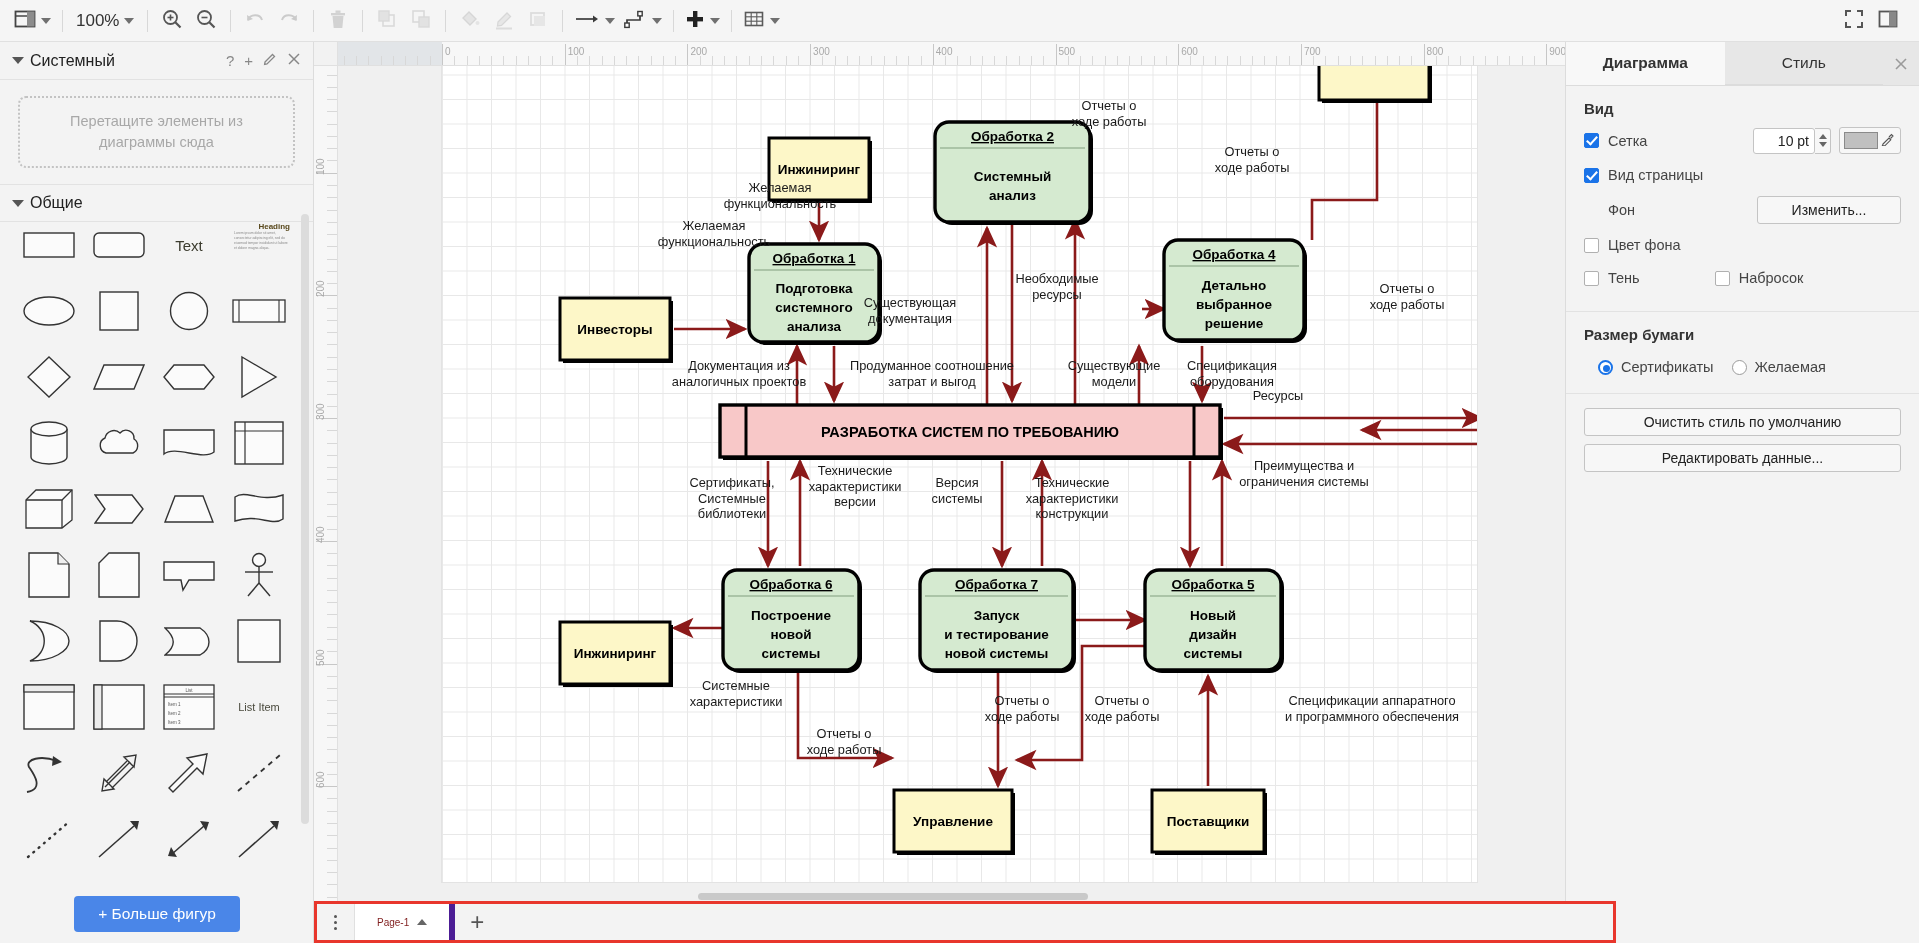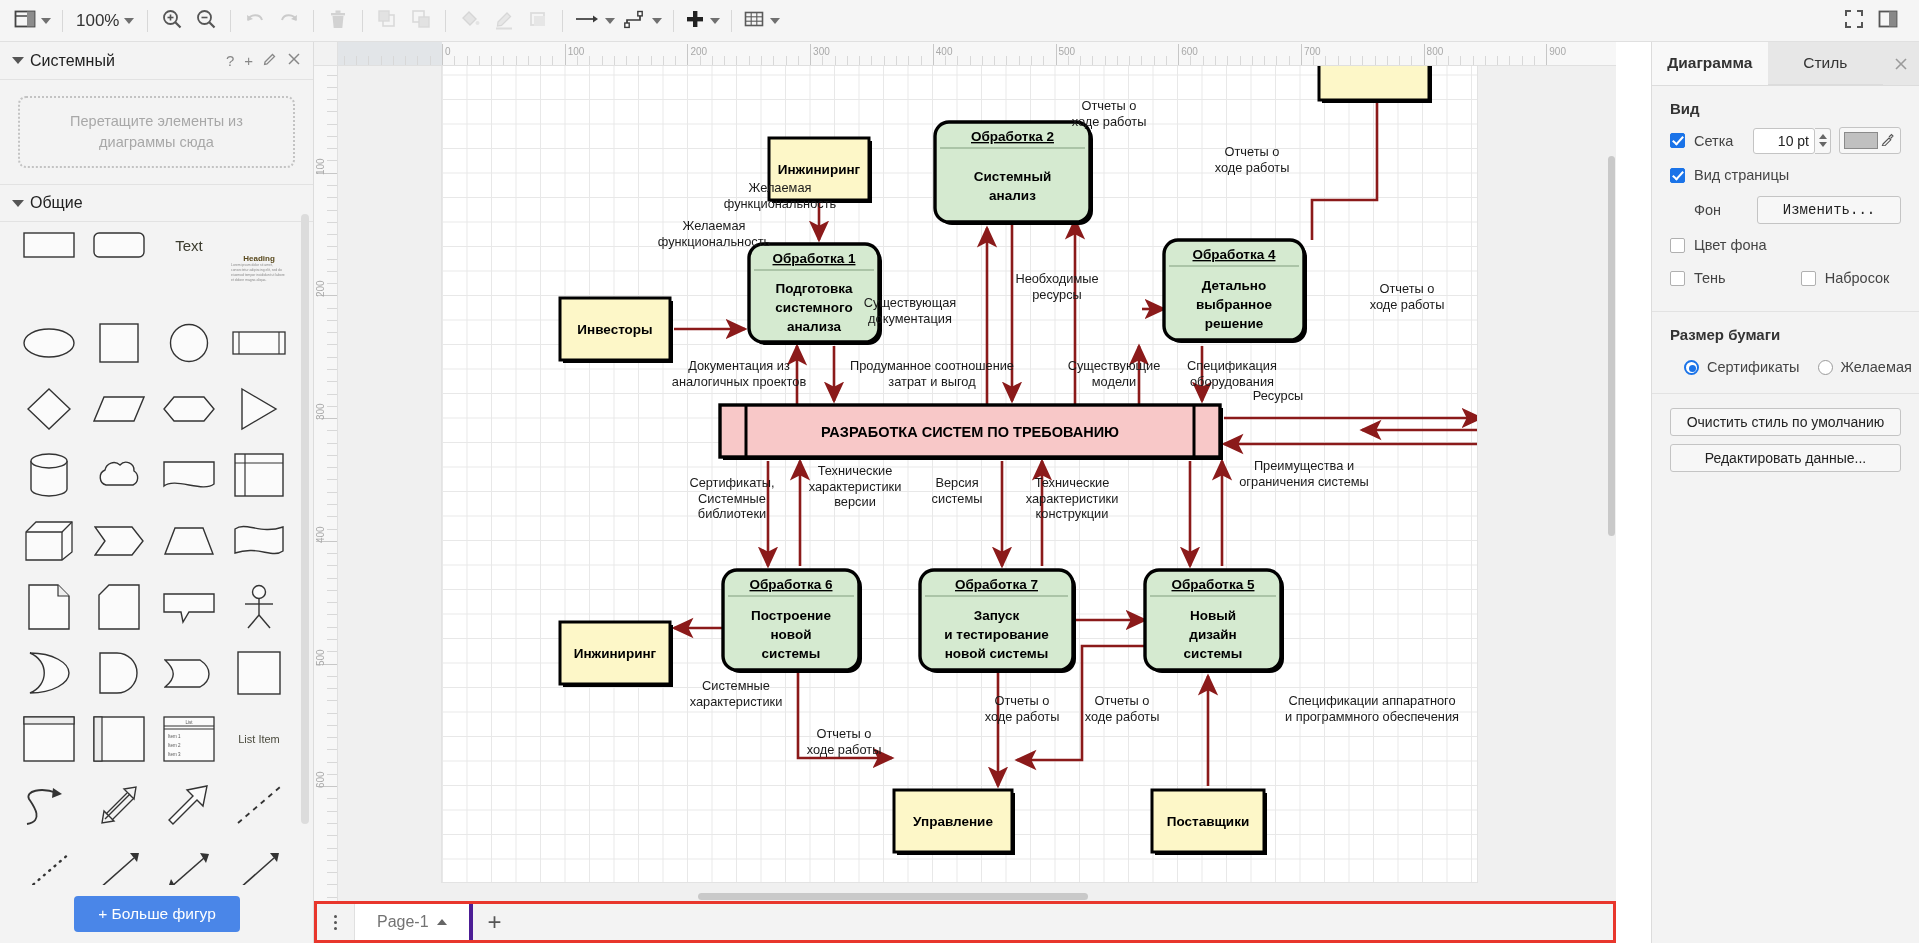--- a/index.html
+++ b/index.html
@@ -76,21 +76,21 @@
     background: #f3f3f3; display: flex; align-items: center; justify-content: center;
   }
   #more-shapes {
     background: #4a86e8; color: #fff; border: none; border-radius: 4px;
     font-size: 15.5px; padding: 9px 24px; cursor: pointer;
     font-family: "Liberation Sans", sans-serif;
   }
 
   
   #rightpanel {
-    position: absolute; right: 0; top: 42px; width: 268px; height: 901px;
+    position: absolute; right: 0; top: 42px; width: 354px; height: 901px;
     background: #f3f3f3; border-left: 1px solid #dcdcdc;
   }
   #rp-tabs { display: flex; height: 44px; border-bottom: 1px solid #dcdcdc; position: relative; }
   .rp-tab {
     flex: 1; display: flex; align-items: center; justify-content: center;
     font-size: 15.5px; color: #333; cursor: pointer; background: #e7e7e7;
     border-bottom: 1px solid #dcdcdc;
   }
   .rp-tab.active { background: #f8f8f8; font-weight: bold; border-bottom: 2px solid #f8f8f8; }
   .rp-close {
@@ -210,21 +210,21 @@
   }
   #page-menu {
     width: 38px; height: 100%; display: flex; align-items: center; justify-content: center;
     cursor: pointer; color: #555; font-size: 16px; letter-spacing: 1px;
     border-right: 1px solid #e0e0e0;
   }
   .dots3 { display: flex; flex-direction: column; gap: 3px; }
   .dots3 i { width: 3px; height: 3px; background: #555; border-radius: 50%; display: block; }
   .page-tab {
     height: 100%; display: flex; align-items: center; gap: 8px; padding: 0 22px;
-    background: #fff; border-right: 4px solid #4c1d95; font-size: 16px; color: #737373;
+    background: #fff; border-right: 6px solid #4c1d95; font-size: 10px; color: #7f1d1d;
     cursor: pointer;
   }
   .pt-caret { width: 0; height: 0; border-left: 5px solid transparent; border-right: 5px solid transparent; border-bottom: 6px solid #666; }
   #add-page {
     width: 44px; height: 100%; display: flex; align-items: center; justify-content: center;
     font-size: 24px; color: #555; cursor: pointer; font-weight: 300;
   }
 </style>
 </head>
 <body>
@@ -443,21 +443,21 @@
             </svg>
           </div>
         <div class="shape-cell">
             <svg width="52" height="30">
               <rect x="1" y="3" width="50" height="24" rx="5" fill="#fbfbfb" stroke="#333" stroke-width="1.4"></rect>
             </svg>
           </div>
         <div class="shape-cell">
             <span style="font-size:15px;color:#3b3b2e;">Text</span>
           </div>
-        <div class="shape-cell" style="flex-direction:column;align-items:center;justify-content:flex-start;padding-top:6px;margin-top:32px;">
+        <div class="shape-cell" style="flex-direction:column;align-items:flex-end;justify-content:flex-start;padding-top:6px;">
           <div style="font-size:8px;font-weight:bold;color:#5a4a1e;">Heading</div>
           <div style="font-size:3.4px;color:#8a8a8a;line-height:5px;width:56px;">Lorem ipsum dolor sit amet, consectetur adipiscing elit, sed do eiusmod tempor incididunt ut labore et dolore magna aliqua.</div>
         </div>
 
         <div class="shape-cell">
             <svg width="54" height="34">
               <ellipse cx="27" cy="17" rx="25" ry="14" fill="#fbfbfb" stroke="#333" stroke-width="1.4"></ellipse>
             </svg>
           </div>
         <div class="shape-cell">
@@ -1108,21 +1108,21 @@
             </span>
           </span>
         </span>
       </div>
       <div class="rp-row">
         <span class="cb checked"></span>
         <span class="rp-lbl">Вид страницы</span>
       </div>
       <div class="rp-row">
         <span class="rp-lbl" style="margin-left:24px;">Фон</span>
-        <span class="rp-btn" style="margin-left:auto;width:144px;font-family:Liberation Mono, monospace;">Изменить...</span>
+        <span class="rp-btn" style="margin-left:auto;width:144px;">Изменить...</span>
       </div>
       <div class="rp-row">
         <span class="cb"></span>
         <span class="rp-lbl">Цвет фона</span>
       </div>
       <div class="rp-row">
         <span class="cb"></span>
         <span class="rp-lbl">Тень</span>
         <span class="cb" style="margin-left:75px;"></span>
         <span class="rp-lbl">Набросок</span>

